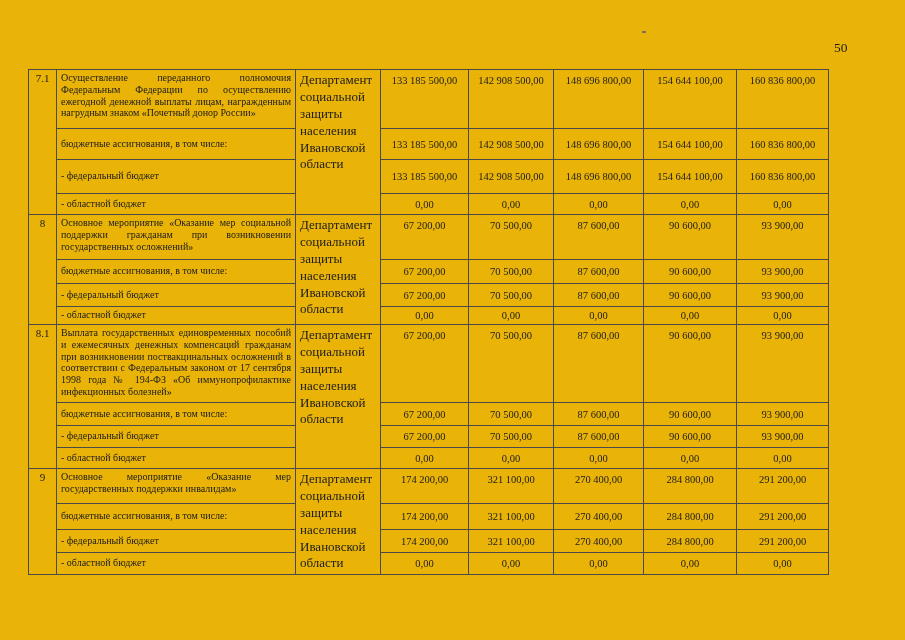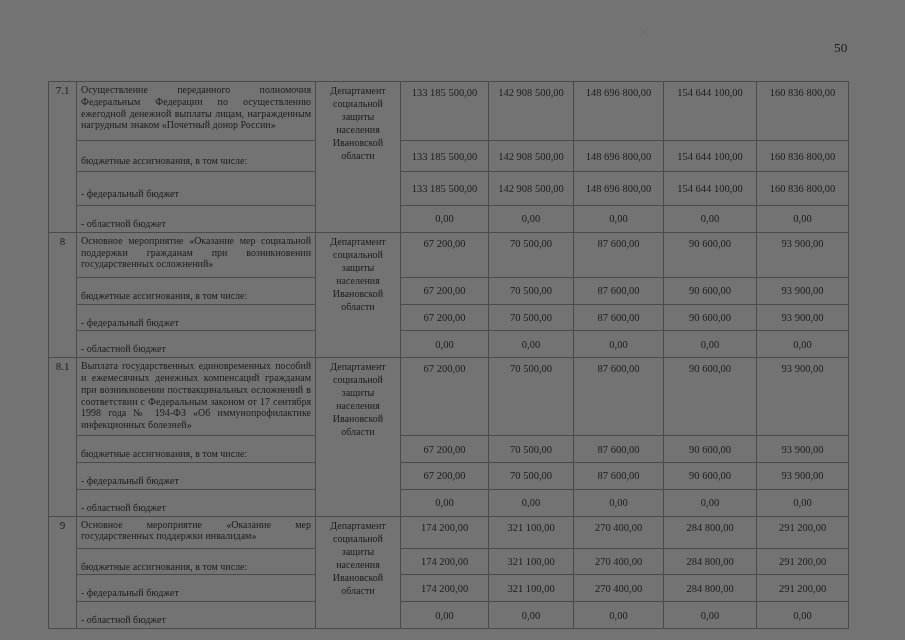--- a/index.html
+++ b/index.html
@@ -1,42 +1,41 @@
 <!DOCTYPE html>
 <html><head>
 <meta charset="utf-8">
 <style>
   html, body { margin: 0; padding: 0; background: #e8e8e8; }
   .page {
     position: relative;
     width: 905px; height: 640px;
-    background: #737373;
+    background: #eab308;
     font-family: "Liberation Serif", serif;
     color: #1c1c1c;
     overflow: hidden;
   }
   .page-number {
     position: absolute;
     left: 834px; top: 40px;
     font-size: 13.5px;
   }
   .artifact {
     position: absolute;
     left: 642px; top: 31px;
     width: 4px; height: 2px;
     background: #6b6b6b;
     border-radius: 1px;
   }
   table.budget {
     position: absolute;
-    left: 48px; top: 69px;
+    left: 28px; top: 69px;
     width: 800px;
     border-collapse: collapse;
     table-layout: fixed;
-    margin-top: 12px;
   }
   table.budget td {
     border: 1px solid #4a4a4a;
     padding: 2px 4px;
     overflow: hidden;
   }
   td.num {
     text-align: center;
     vertical-align: top;
     padding-top: 6px;
@@ -45,26 +44,26 @@
   td.desc {
     font-size: 10px;
     line-height: 1.18;
     text-align: justify;
     vertical-align: top;
     padding: 4px 5px 2px 5px;
   }
   td.desc.sub {
     text-align: left;
     vertical-align: middle;
-    padding-top: 12px;
+    padding-top: 1px;
   }
   td.dept {
-    font-size: 10px;
+    font-size: 13px;
     line-height: 1.3;
-    text-align: center;
+    text-align: left;
     vertical-align: top;
     padding-top: 5px;
   }
   td.val {
     font-size: 10.5px;
     text-align: center;
     vertical-align: middle;
     white-space: nowrap;
   }
   td.val.vtop {

